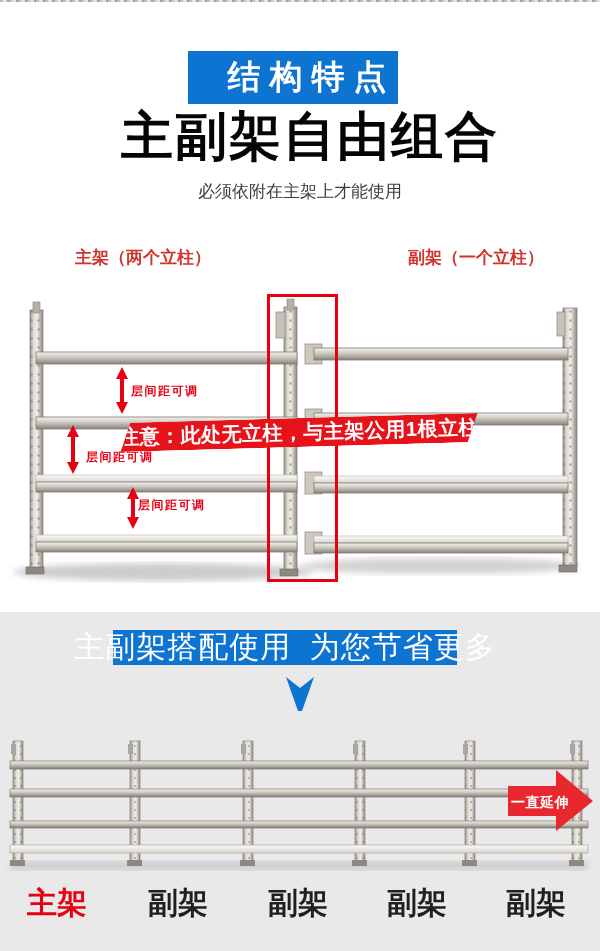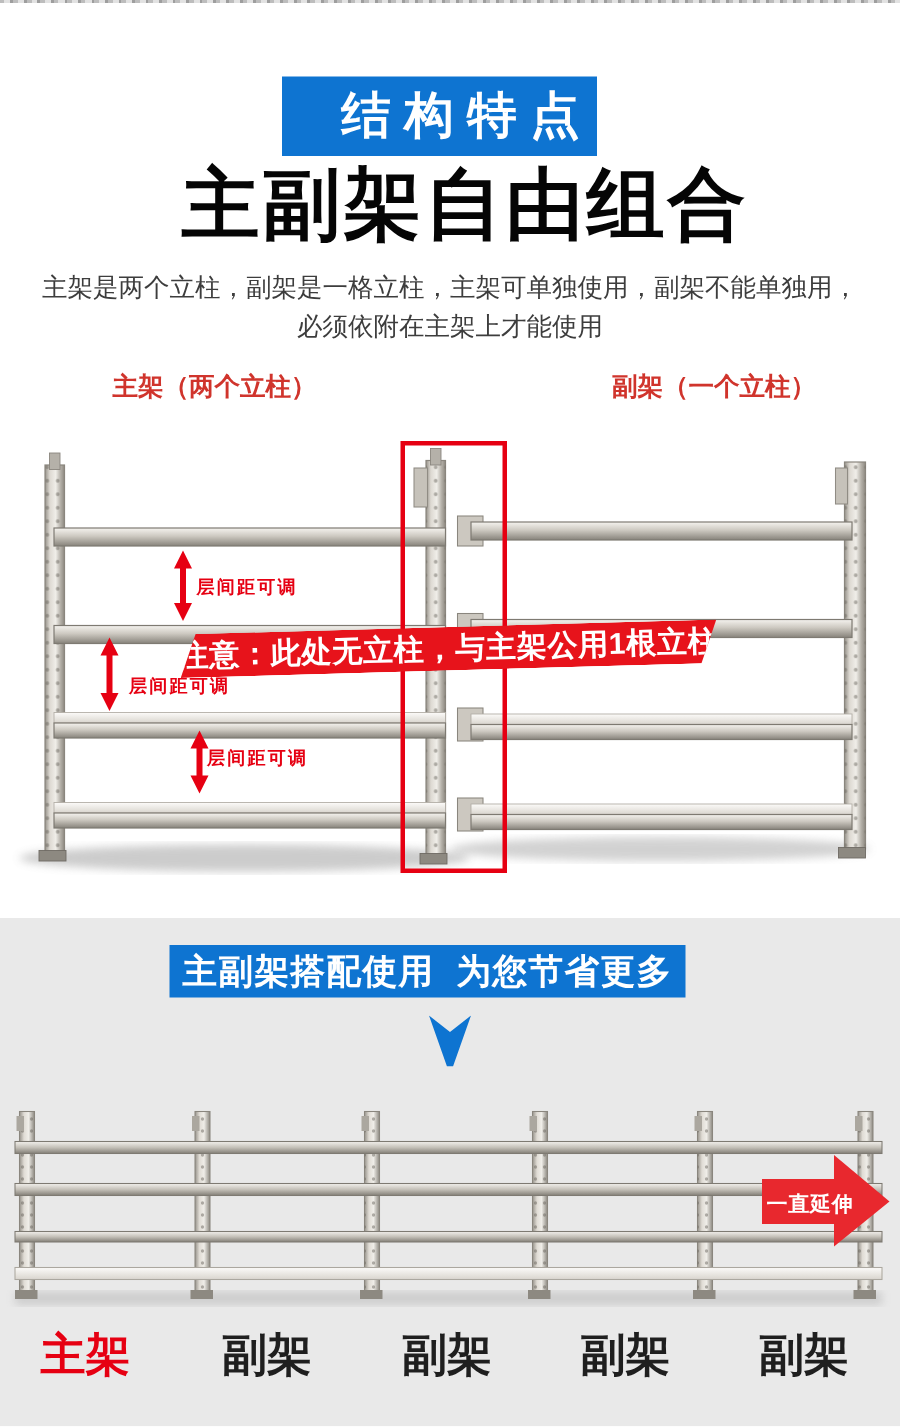--- a/index.html
+++ b/index.html
@@ -32,39 +32,38 @@
   .sl3 { left:138px; top:217px; }
   .notice-banner { position:absolute; left:120px; top:138px; width:358px; height:29px;
     background:#e7131b; color:#ffffff; font-size:20px; font-weight:bold;
     display:flex; align-items:center; justify-content:center; letter-spacing:0.5px;
     transform:rotate(-1.6deg);
     clip-path:polygon(3% 0, 100% 0, 97% 100%, 0 100%); white-space:nowrap; }
 
   
   .bottom-section { position:absolute; left:0; top:612px; width:600px; height:339px; background:#e9e9e9; }
   .combo-banner { position:absolute; left:113px; top:18px; width:344px; height:35px;
-    background:#0e74d1; color:#ffffff; font-size:23px; font-weight:bold;
+    background:#0e74d1; color:#ffffff; font-size:30px; font-weight:normal;
     display:flex; align-items:center; justify-content:center; letter-spacing:1px; white-space:pre; }
   .chevron { position:absolute; left:286px; top:65px; }
   .long-shelf { position:absolute; left:0; top:122px; }
   .bay-label { position:absolute; top:271px; width:60px; text-align:center;
     font-size:30px; font-weight:bold; color:#1f1f1f; }
   .bay-label.first { color:#e60012; }
   .bl0 { left:27px; } .bl1 { left:148px; } .bl2 { left:268px; } .bl3 { left:387px; } .bl4 { left:506px; }
 </style>
 </head>
 <body>
 
 <div class="page">
   <div class="top-strip"></div>
 
   <div class="badge">结构特点</div>
   <h1 class="title">主副架自由组合</h1>
   <div class="desc">
-    <div>主架是两个立柱，副架是一格立柱，主架可单独使用，副架不能单独用，</div>
     <div>必须依附在主架上才能使用</div>
   </div>
   <div class="frame-label sub">副架（一个立柱）</div>
   <div class="frame-label main">主架（两个立柱）</div>
 
   <div class="diagram">
     <svg width="600" height="325" viewBox="0 0 600 325">
       <defs>
         <linearGradient id="pg" x1="0" y1="0" x2="1" y2="0">
           <stop offset="0" stop-color="#97938b"></stop>

